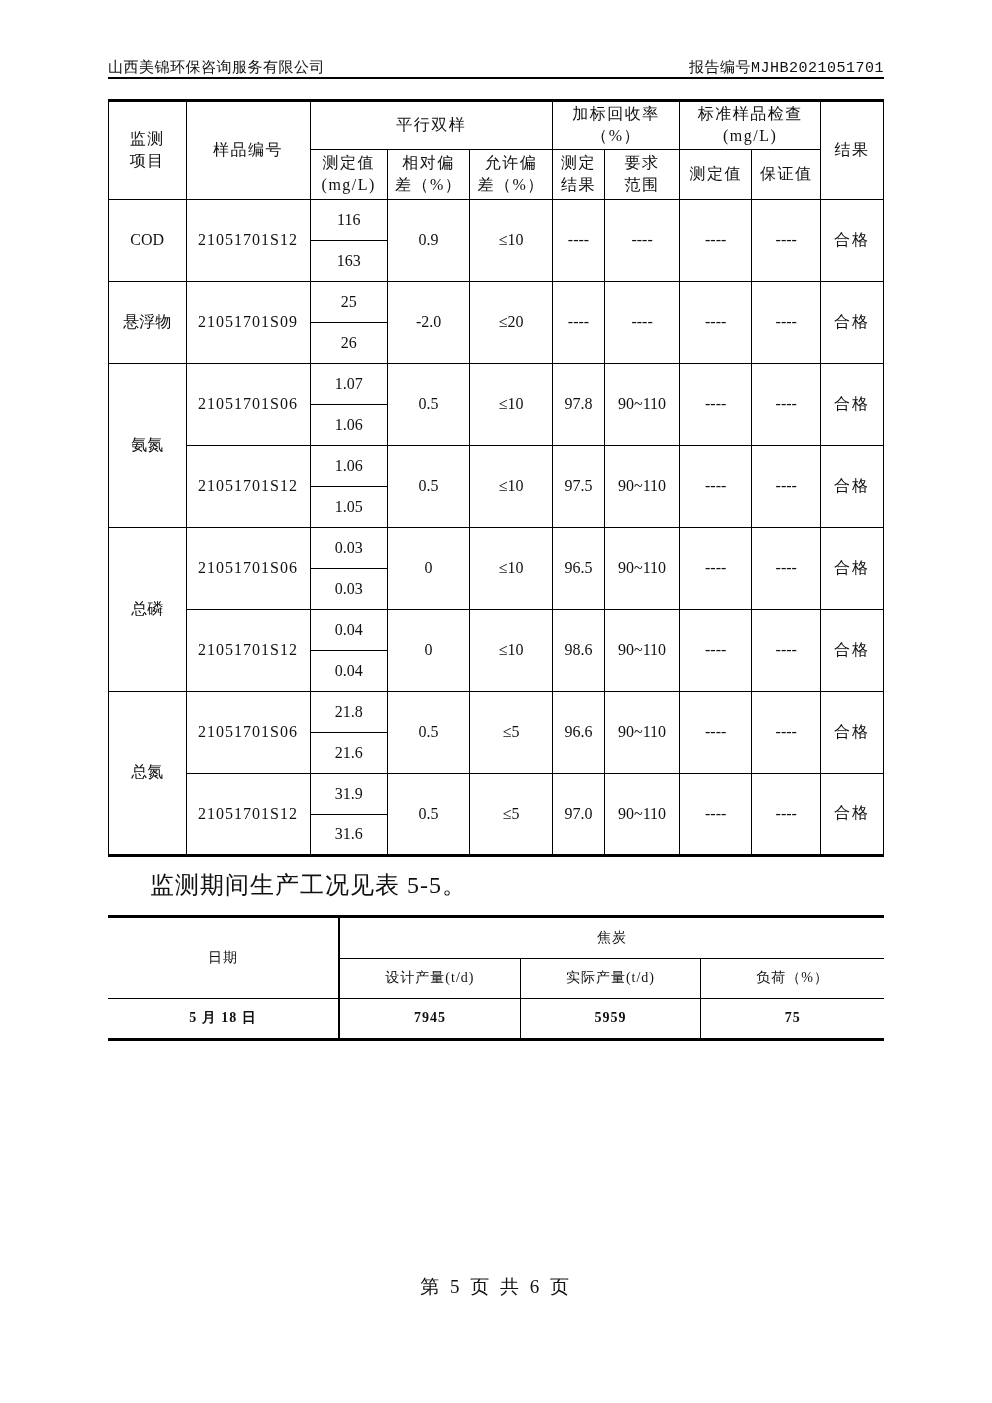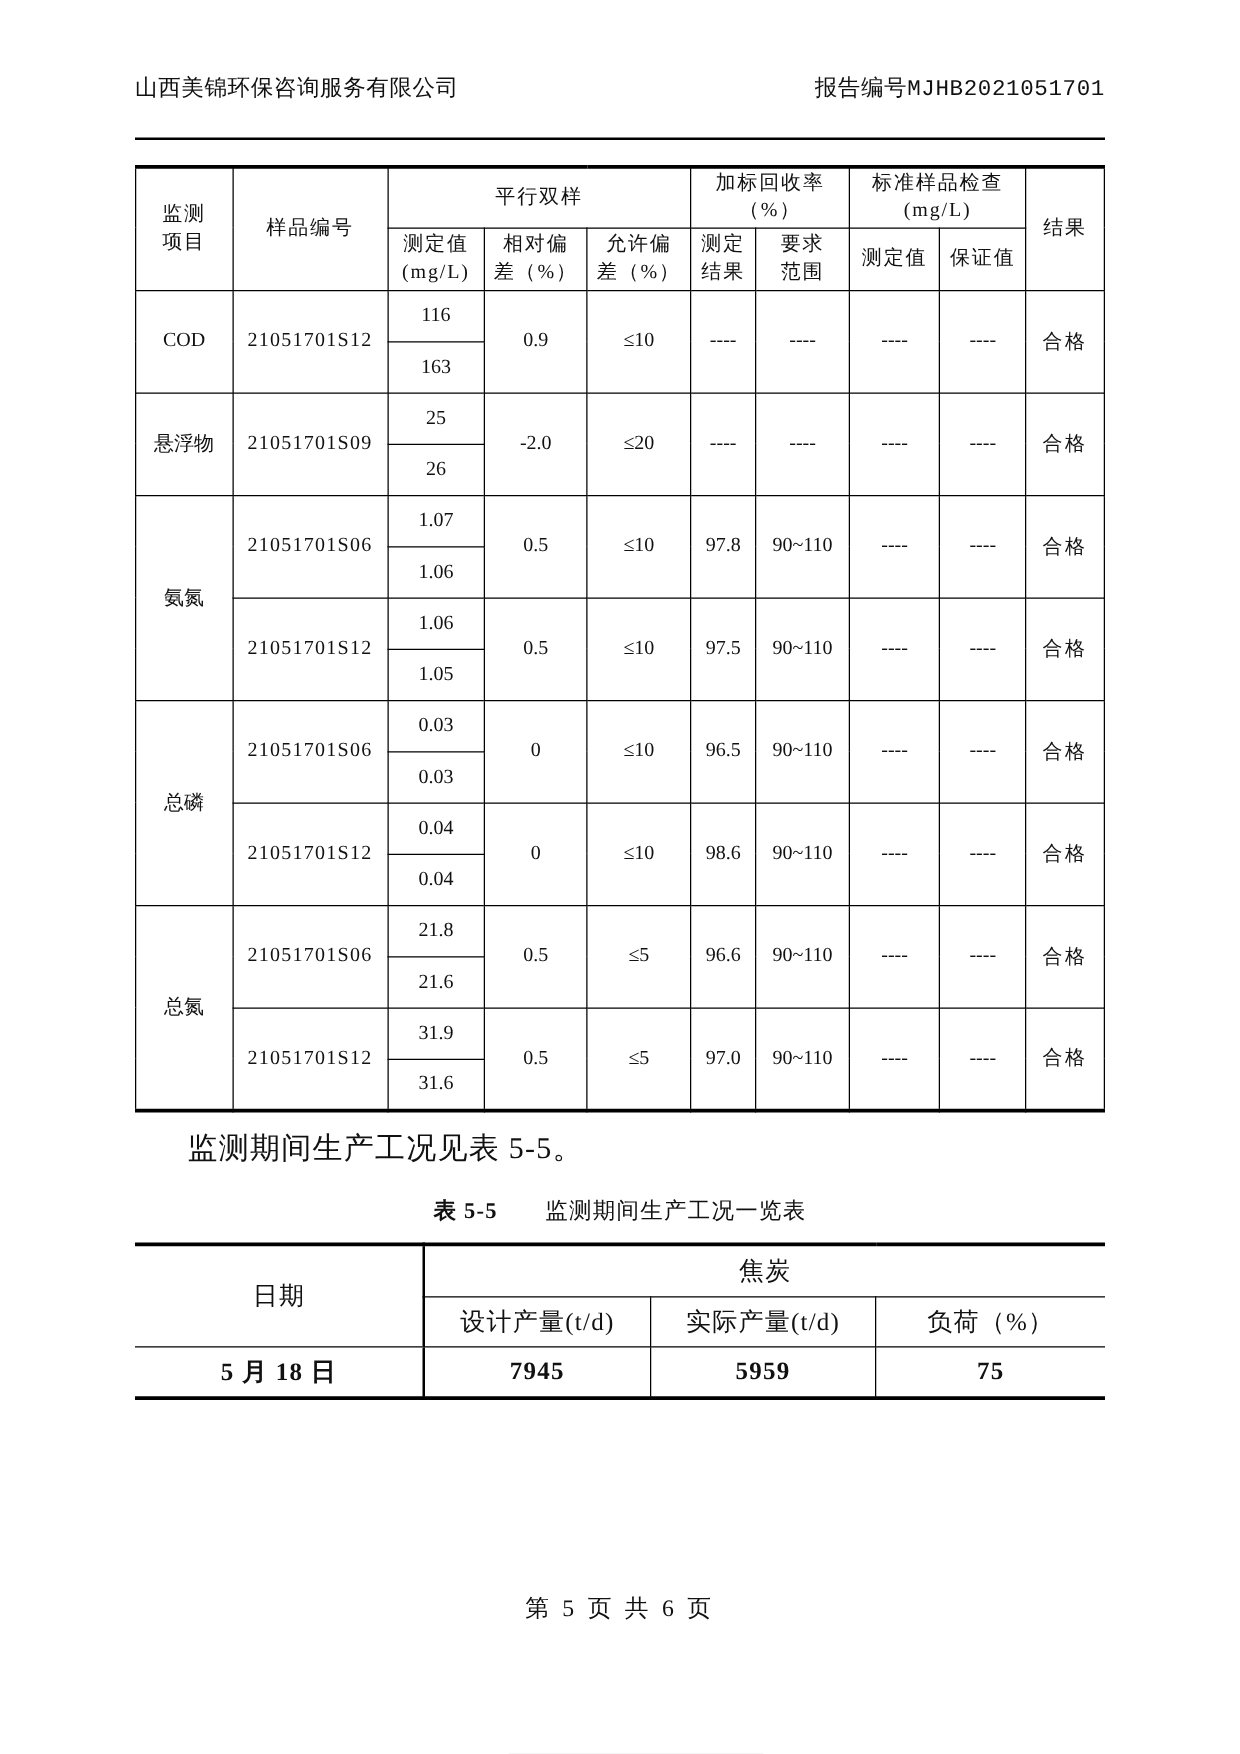--- a/index.html
+++ b/index.html
@@ -3,21 +3,21 @@
 <meta charset="utf-8">
 <style>
   * { margin:0; padding:0; box-sizing:border-box; }
   html,body { background:#e8e8e8; }
   body { font-family:"Liberation Serif","DejaVu Serif",serif; color:#111; }
   .sheet { position:relative; width:992px; height:1403px; margin:0 auto; background:#ffffff; overflow:hidden; }
   .content { position:absolute; left:108px; top:58px; width:776px; }
 
   
   .page-header { display:flex; justify-content:space-between; align-items:flex-end;
-                 font-size:18px; padding-bottom:28px; border-bottom:2px solid #000; }
+                 font-size:15px; padding-bottom:0; border-bottom:2px solid #000; }
   .page-header .company { letter-spacing:0.5px; }
   .page-header .report-no { letter-spacing:0.5px;font-family:Liberation Mono, monospace; }
 
   
   table { border-collapse:collapse; width:100%; table-layout:fixed; }
   .qa { margin-top:20px; border-top:3px solid #000; border-bottom:3px solid #000; }
   .qa th, .qa td { border:1px solid #000; font-weight:normal; text-align:center;
                    vertical-align:middle; font-size:16px; padding:1px 2px; }
   .qa th.hdr { white-space:pre-line; line-height:1.4; letter-spacing:1.5px; }
   .qa tr.h1 th { height:48px; }
@@ -29,21 +29,21 @@
   
   .section-heading { margin-top:24px; font-size:21px; }
   .section-heading .num { font-weight:bold; font-size:20px; margin-right:8px; }
   .section-paragraph { margin-top:12px; font-size:24px; text-indent:42px; letter-spacing:1px; }
   .table-caption { margin-top:22px; text-align:center; font-size:18px; letter-spacing:1px; }
   .table-caption .lbl { font-weight:bold; margin-right:38px; }
 
   
   .prod { margin-top:14px; border-top:3px solid #000; border-bottom:3px solid #000; }
   .prod th, .prod td { border:1px solid #000; font-weight:normal; text-align:center;
-                       vertical-align:middle; font-size:20px; letter-spacing:1px; }
+                       vertical-align:middle; font-size:14px; letter-spacing:1px; }
   .prod th:first-child, .prod td:first-child { border-left:none; }
   .prod th:last-child, .prod td:last-child { border-right:none; }
   .prod .thickdiv { border-right:2.5px solid #000; }
   .prod tr.p1 th { height:42px; }
   .prod tr.p2 th { height:40px; }
   .prod tr.p3 td { height:41px;font-weight:bold; }
 
   
   .page-footer { position:absolute; left:0; width:100%; top:1274px; text-align:center;
                  font-size:19px; letter-spacing:3px; }
@@ -219,23 +219,20 @@
       </tr>
       <tr>
         <td class="vh">31.6</td>
       </tr>
     </tbody>
       </table>
 
 
     <div class="section-paragraph">监测期间生产工况见表 5-5。</div>
 
-    <div class="table-caption">
-      <span class="lbl">表 5-5</span><span>监测期间生产工况一览表</span>
-    </div>
 
     <table class="prod">
       <colgroup>
         <col style="width:29.8%">
           <col style="width:23.3%">
           <col style="width:23.3%">
           <col style="width:23.6%">
       </colgroup>
       <tbody>
           <tr class="p1">

